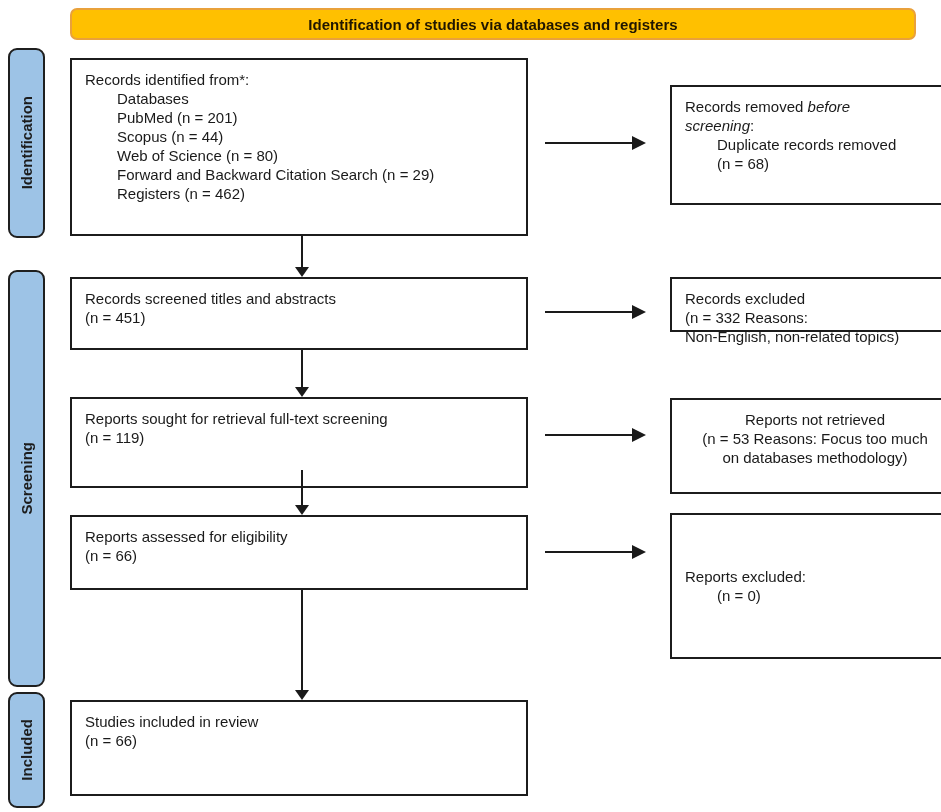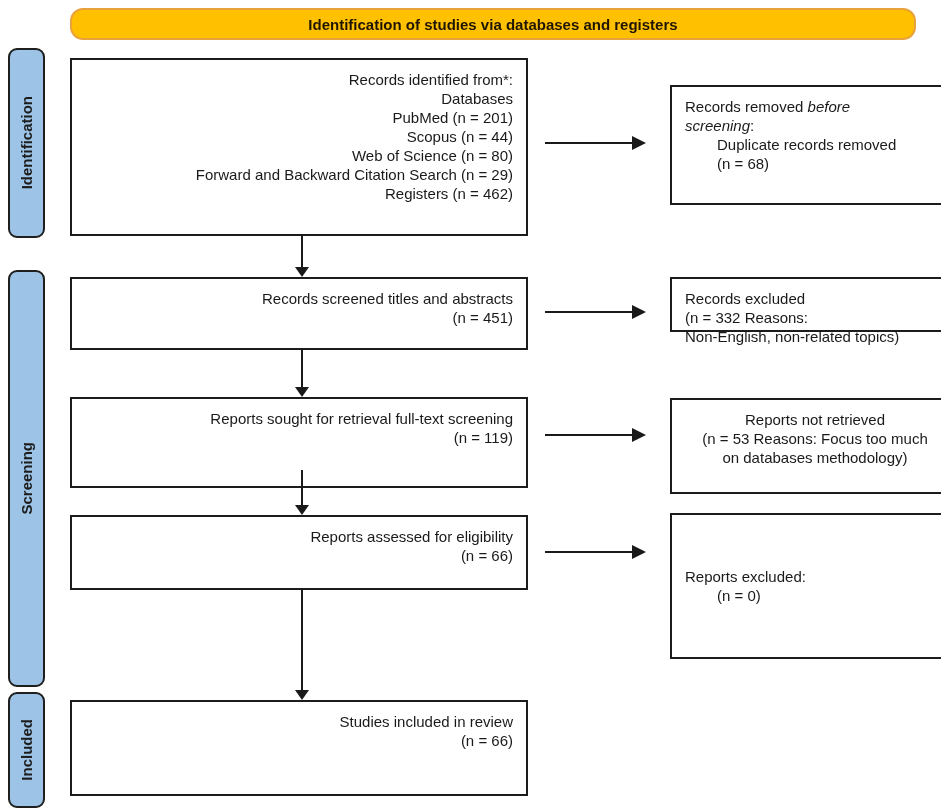--- a/index.html
+++ b/index.html
@@ -15,21 +15,21 @@
     background: #ffffff;
     overflow: hidden;
   }
   
   .banner {
     position: absolute;
     left: 70px; top: 8px;
     width: 846px; height: 32px;
     background: var(--banner_fill, #FFC000);
     border: 2px solid var(--banner_border, #E9A13B);
-    border-radius: 13px;
+    border-radius: 7px;
     box-sizing: border-box;
     display: flex;
     align-items: center;
     justify-content: center;
   }
   .banner .banner-text {
     font-size: 15px;
     font-weight: bold;
     color: var(--banner_text, #201600);
   }
@@ -61,21 +61,21 @@
   .fbox {
     position: absolute;
     background: #ffffff;
     border: 2px solid var(--box_border, #1c1c1c);
     box-sizing: border-box;
     padding: 10px 13px;
     font-size: 15px;
     line-height: 19px;
     color: var(--box_text, #1a1a1a);
   }
-  .col-left  { left: 70px;  width: 458px; text-align: right; }
+  .col-left  { left: 70px;  width: 458px; }
   .col-right { left: 648px; width: 290px; margin-left: 22px; }
   #box-records-identified { top: 58px;  height: 178px; }
   #box-records-screened   { top: 277px; height: 73px; }
   #box-reports-sought     { top: 397px; height: 91px; }
   #box-reports-assessed   { top: 515px; height: 75px; }
   #box-studies-included   { top: 700px; height: 96px; }
   #box-records-removed    { top: 85px;  height: 120px; }
   #box-records-excluded   { top: 277px; height: 55px; }
   #box-reports-not-retrieved { top: 398px; height: 96px; text-align: center; }
   #box-reports-excluded   { top: 513px; height: 146px; padding-top: 52px; }

